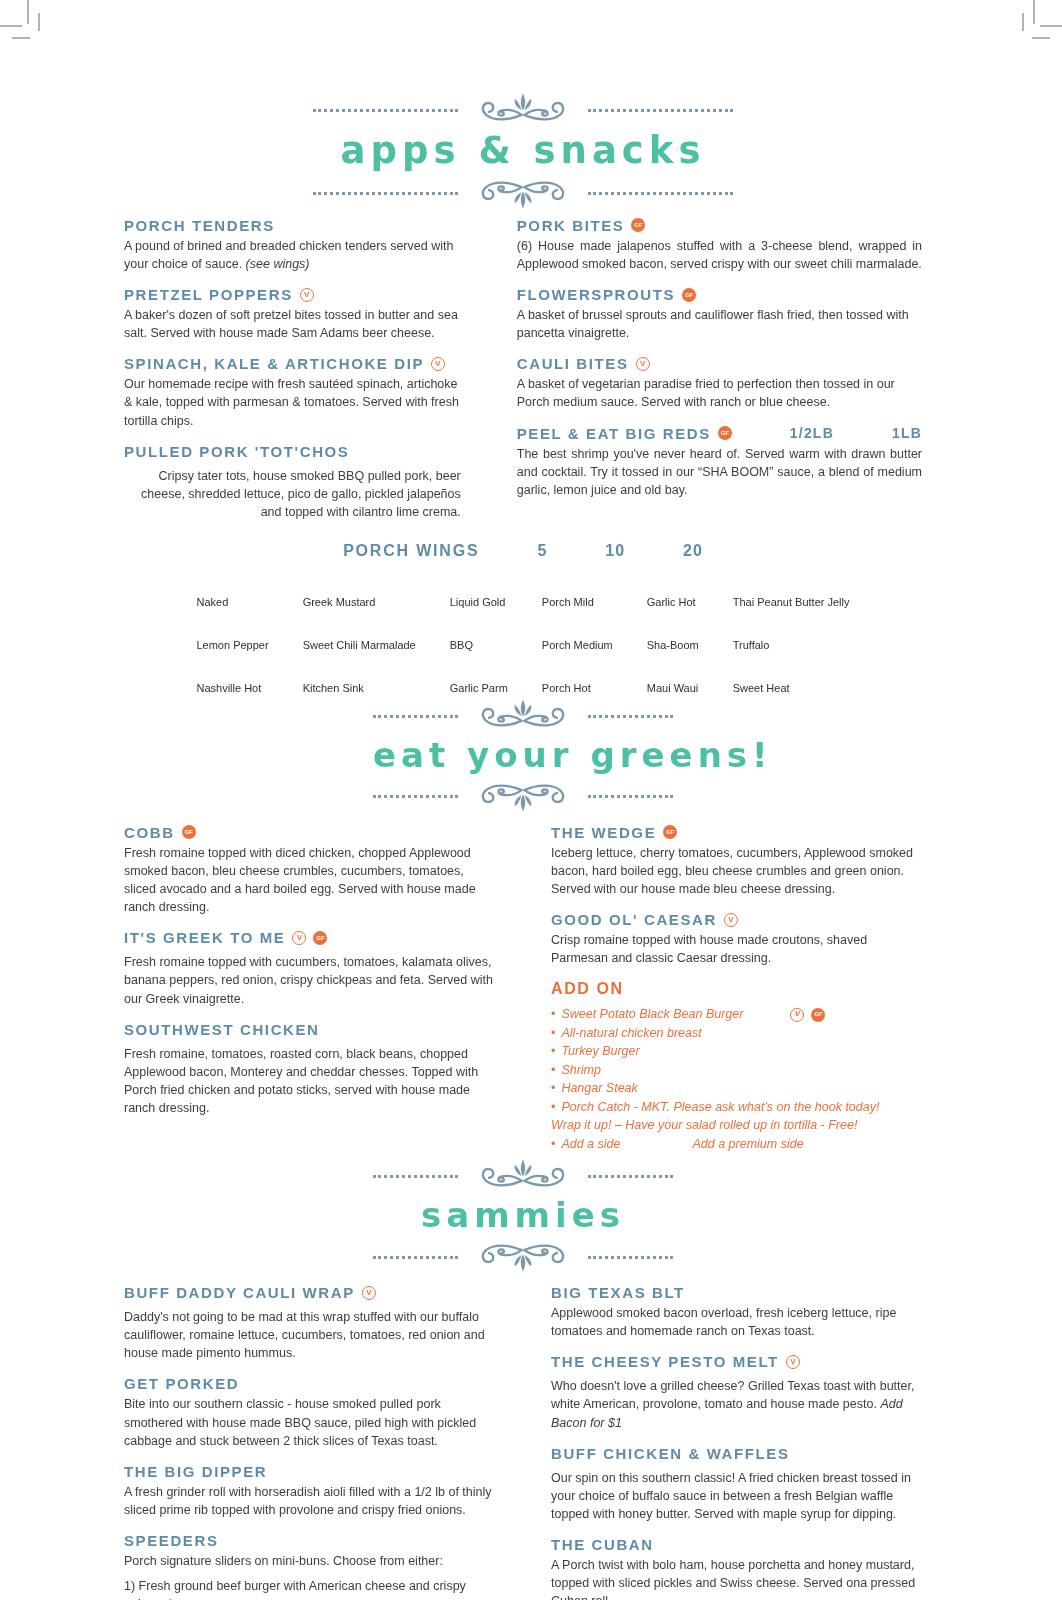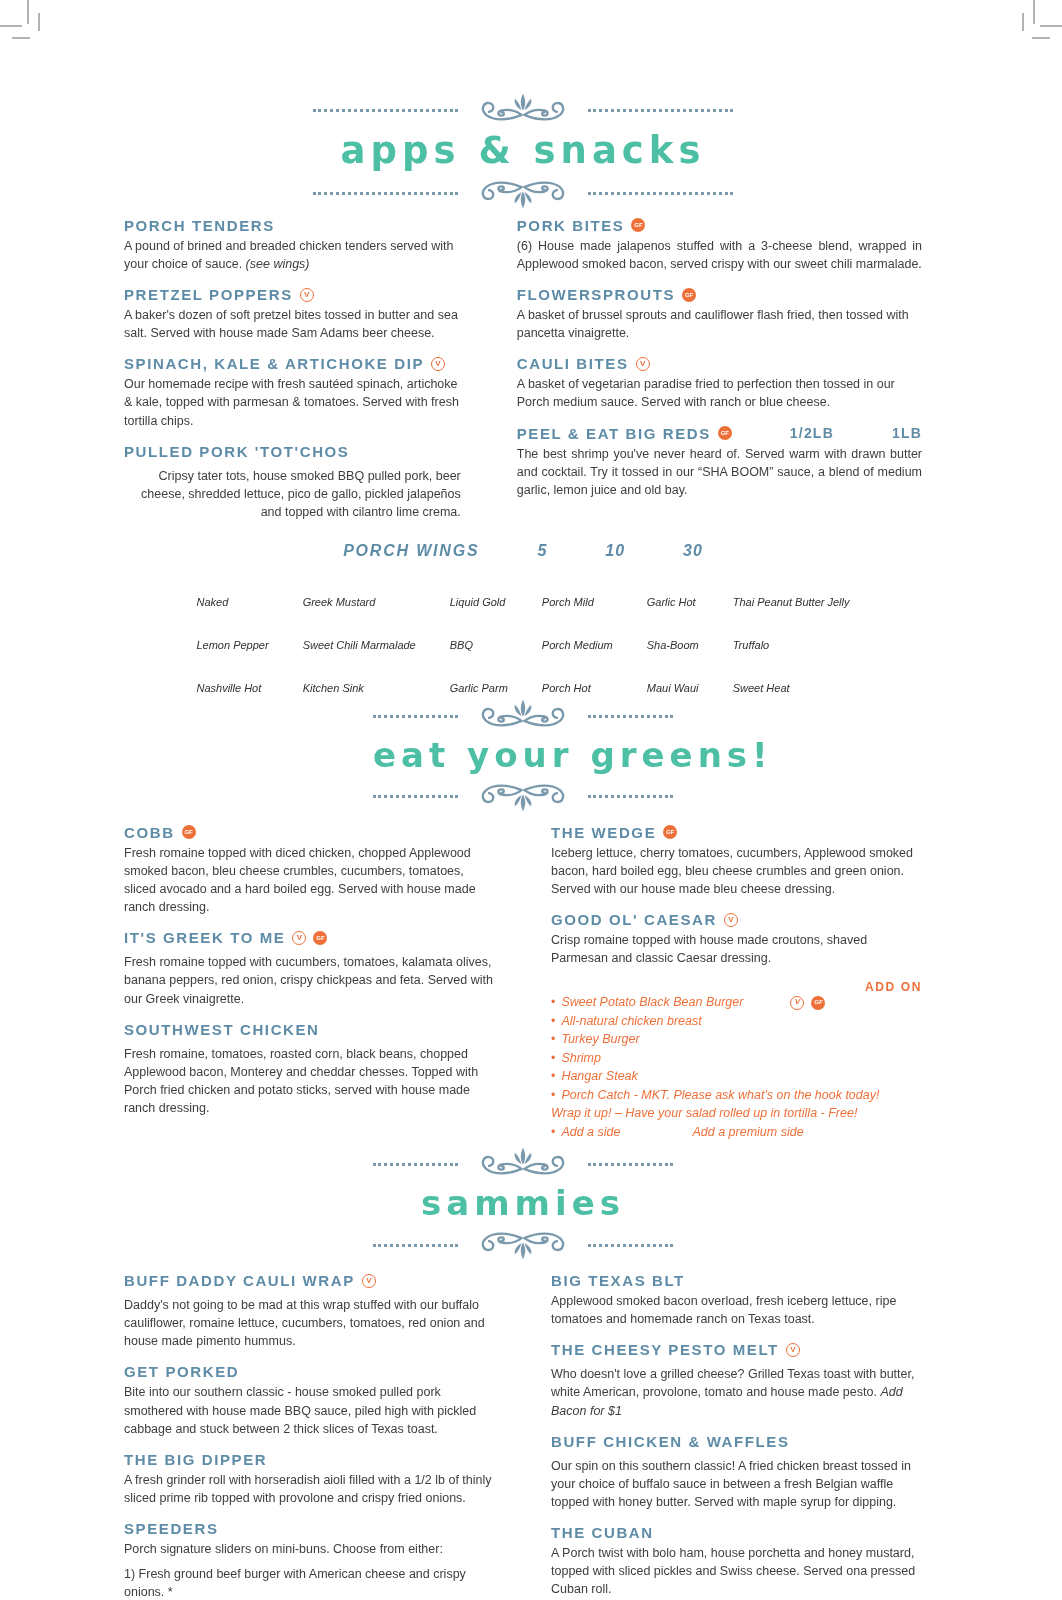--- a/index.html
+++ b/index.html
@@ -40,30 +40,30 @@
   .badge{display:inline-flex;align-items:center;justify-content:center;border-radius:50%;
     width:14px;height:14px;font-size:8px;font-weight:700;margin-left:7px;flex:0 0 auto;}
   .badge.v{border:1.5px solid var(--orange);color:var(--orange);background:#fff;}
   .badge.gf{background:var(--orange);color:#fff;font-size:6px;letter-spacing:0;}
   .price-col{font-weight:700;font-size:14px;letter-spacing:1.2px;color:var(--blue);margin-left:58px;}
   .item-desc{font-size:12.5px;line-height:1.45;color:var(--ink);}
   .item-desc .it{font-style:italic;}
   .item-desc.justify{text-align:justify;}
   .list-line{font-size:12.5px;line-height:1.4;margin-top:8px;color:var(--ink);}
   
-  .wings{margin-top:8px;min-height:118px;font-style:italic;}
+  .wings{margin-top:8px;min-height:118px;}
   .wings-header{display:flex;justify-content:center;align-items:baseline;gap:58px;}
   .wings-title{font-weight:700;font-size:16px;letter-spacing:1.8px;color:var(--blue);}
   .wings-size{font-weight:700;font-size:16px;color:var(--blue);letter-spacing:1px;}
   .wings-tagline{text-align:center;font-size:12.8px;color:var(--ink);margin-top:10px;}
   .flavor-grid{display:flex;justify-content:center;gap:34px;margin-top:12px;}
   .flavor-col{display:flex;flex-direction:column;gap:7px;}
   .flavor{font-size:11px;color:#303030;white-space:nowrap;margin-top:24px;}
   
-  .addon-title{font-weight:700;font-size:12px;letter-spacing:1.6px;color:var(--orange);margin:2px 0 0 0;text-align:right;}
+  .addon-title{font-weight:700;font-size:16px;letter-spacing:1.6px;color:var(--orange);margin:2px 0 8px 0;}
   .addon-row{display:flex;align-items:center;font-size:12.5px;font-style:italic;color:var(--orange);
     line-height:1.32;margin-bottom:2px;}
   .addon-row .bullet{margin-right:6px;font-style:normal;}
   .addon-row .badges{margin-left:40px;display:inline-flex;}
   .addon-note{font-size:12.5px;font-style:italic;color:var(--orange);line-height:1.32;margin-bottom:2px;}
   .addon-last{display:flex;gap:72px;}
 </style>
 </head>
 <body>
 
@@ -176,21 +176,21 @@
             </div>
             <p class="item-desc justify"><span>The best shrimp you've never heard of.  Served warm with drawn butter and cocktail. Try it tossed in our “SHA BOOM” sauce, a blend of medium garlic,  lemon  juice  and old bay.</span></p>
           </div>
         </div>
       </div>
       <div class="wings">
         <div class="wings-header">
           <span class="wings-title">PORCH WINGS</span>
           <span class="wings-size">5</span>
           <span class="wings-size">10</span>
-          <span class="wings-size">30</span>
+          <span class="wings-size">20</span>
         </div>
         <div class="flavor-grid">
           <div class="flavor-col">
             <div class="flavor">Naked</div>
             <div class="flavor">Lemon Pepper</div>
             <div class="flavor">Nashville Hot</div>
           </div>
           <div class="flavor-col">
             <div class="flavor">Greek Mustard</div>
             <div class="flavor">Sweet Chili Marmalade</div>

